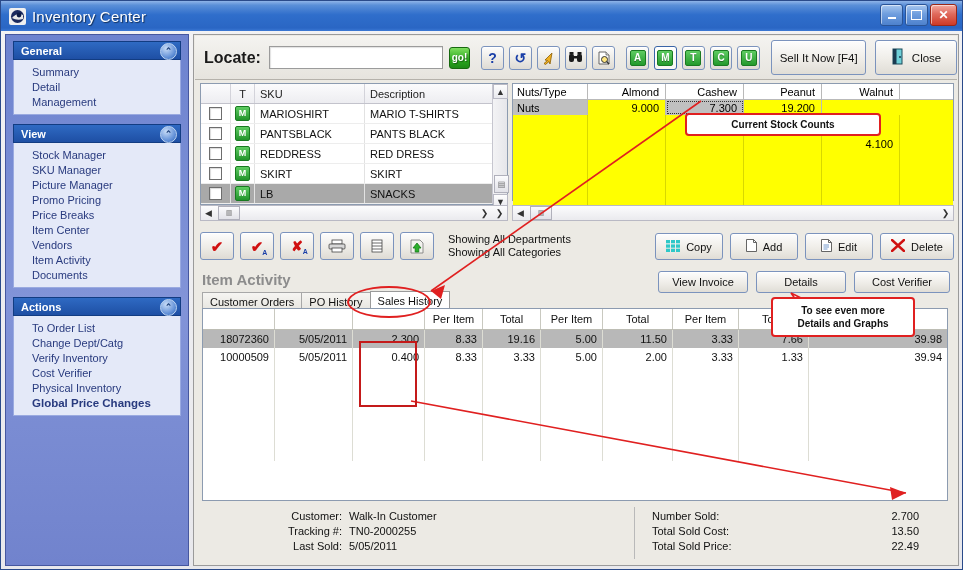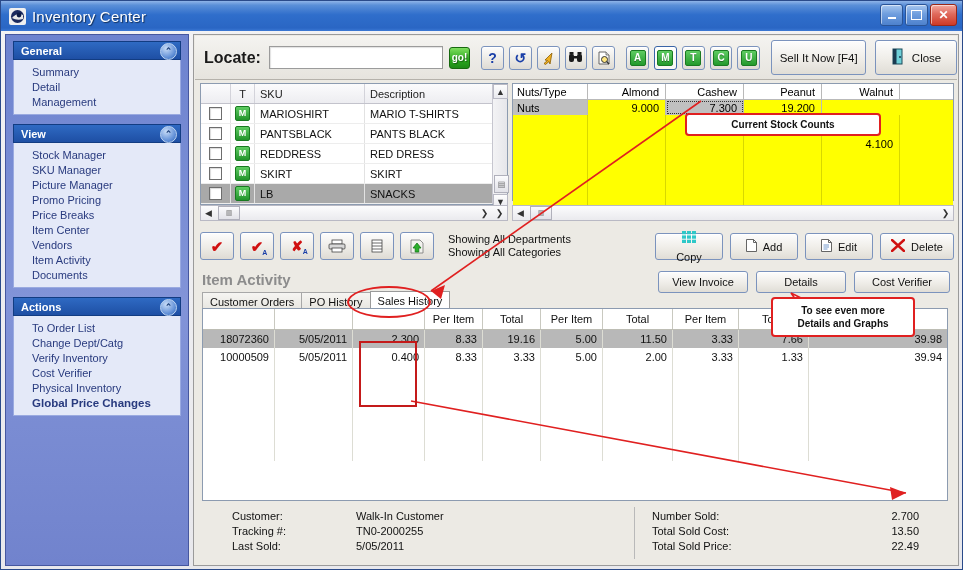--- a/index.html
+++ b/index.html
@@ -266,21 +266,21 @@
   .dt-fill{height:95px;display:flex;}
   .dt-fill div{box-sizing:border-box;border-right:1px solid #ddddd4;}
 
   .footer{
     position:absolute;left:8px;top:470px;width:746px;height:56px;
     font-size:11px;color:#111;
   }
   .f-left{position:absolute;left:30px;top:3px;}
   .f-right{position:absolute;left:450px;top:3px;}
   .f-row{display:flex;height:15px;align-items:center;}
-  .f-lbl{width:110px;text-align:left;padding-right:14px;}
+  .f-lbl{width:110px;text-align:right;padding-right:7px;}
   .f-val{}
   .f-rlbl{width:150px;text-align:left;padding-right:7px;}
   .f-rval{width:110px;text-align:right;}
   .f-divider{position:absolute;left:432px;top:2px;width:1px;height:52px;background:#b9b9b9;}
 
   
   .callout{
     position:absolute;background:#fff;border:2px solid #e02020;border-radius:4px;
     font-size:10px;font-weight:bold;color:#111;
     display:flex;align-items:center;justify-content:center;text-align:center;
@@ -577,21 +577,21 @@
             <path d="M7 4 L11 9 H8.8 V13 H5.2 V9 H3 Z" fill="#2bb02b" stroke="#157a15" stroke-width=".8"></path>
           </svg>
         </div>
         <div class="showing" style="margin-left:14px;">
           <div>Showing All Departments</div>
           <div>Showing All Categories</div>
         </div>
       </div>
 
       <div style="position:absolute;right:0;top:8px;display:flex;gap:7px;">
-        <div class="act-btn" style="width:66px;flex-direction:column;">
+        <div class="act-btn" style="width:66px;">
           <span>
             <svg width="14" height="12" viewBox="0 0 14 12">
               <rect x="0" y="0" width="4" height="3.3" fill="#2ec8c8"></rect>
                 <rect x="5" y="0" width="4" height="3.3" fill="#2ec8c8"></rect>
                 <rect x="10" y="0" width="4" height="3.3" fill="#2ec8c8"></rect>
               <rect x="0" y="4.4" width="4" height="3.3" fill="#2ec8c8"></rect>
                 <rect x="5" y="4.4" width="4" height="3.3" fill="#2ec8c8"></rect>
                 <rect x="10" y="4.4" width="4" height="3.3" fill="#2ec8c8"></rect>
               <rect x="0" y="8.7" width="4" height="3.3" fill="#2ec8c8"></rect>
                 <rect x="5" y="8.7" width="4" height="3.3" fill="#2ec8c8"></rect>

